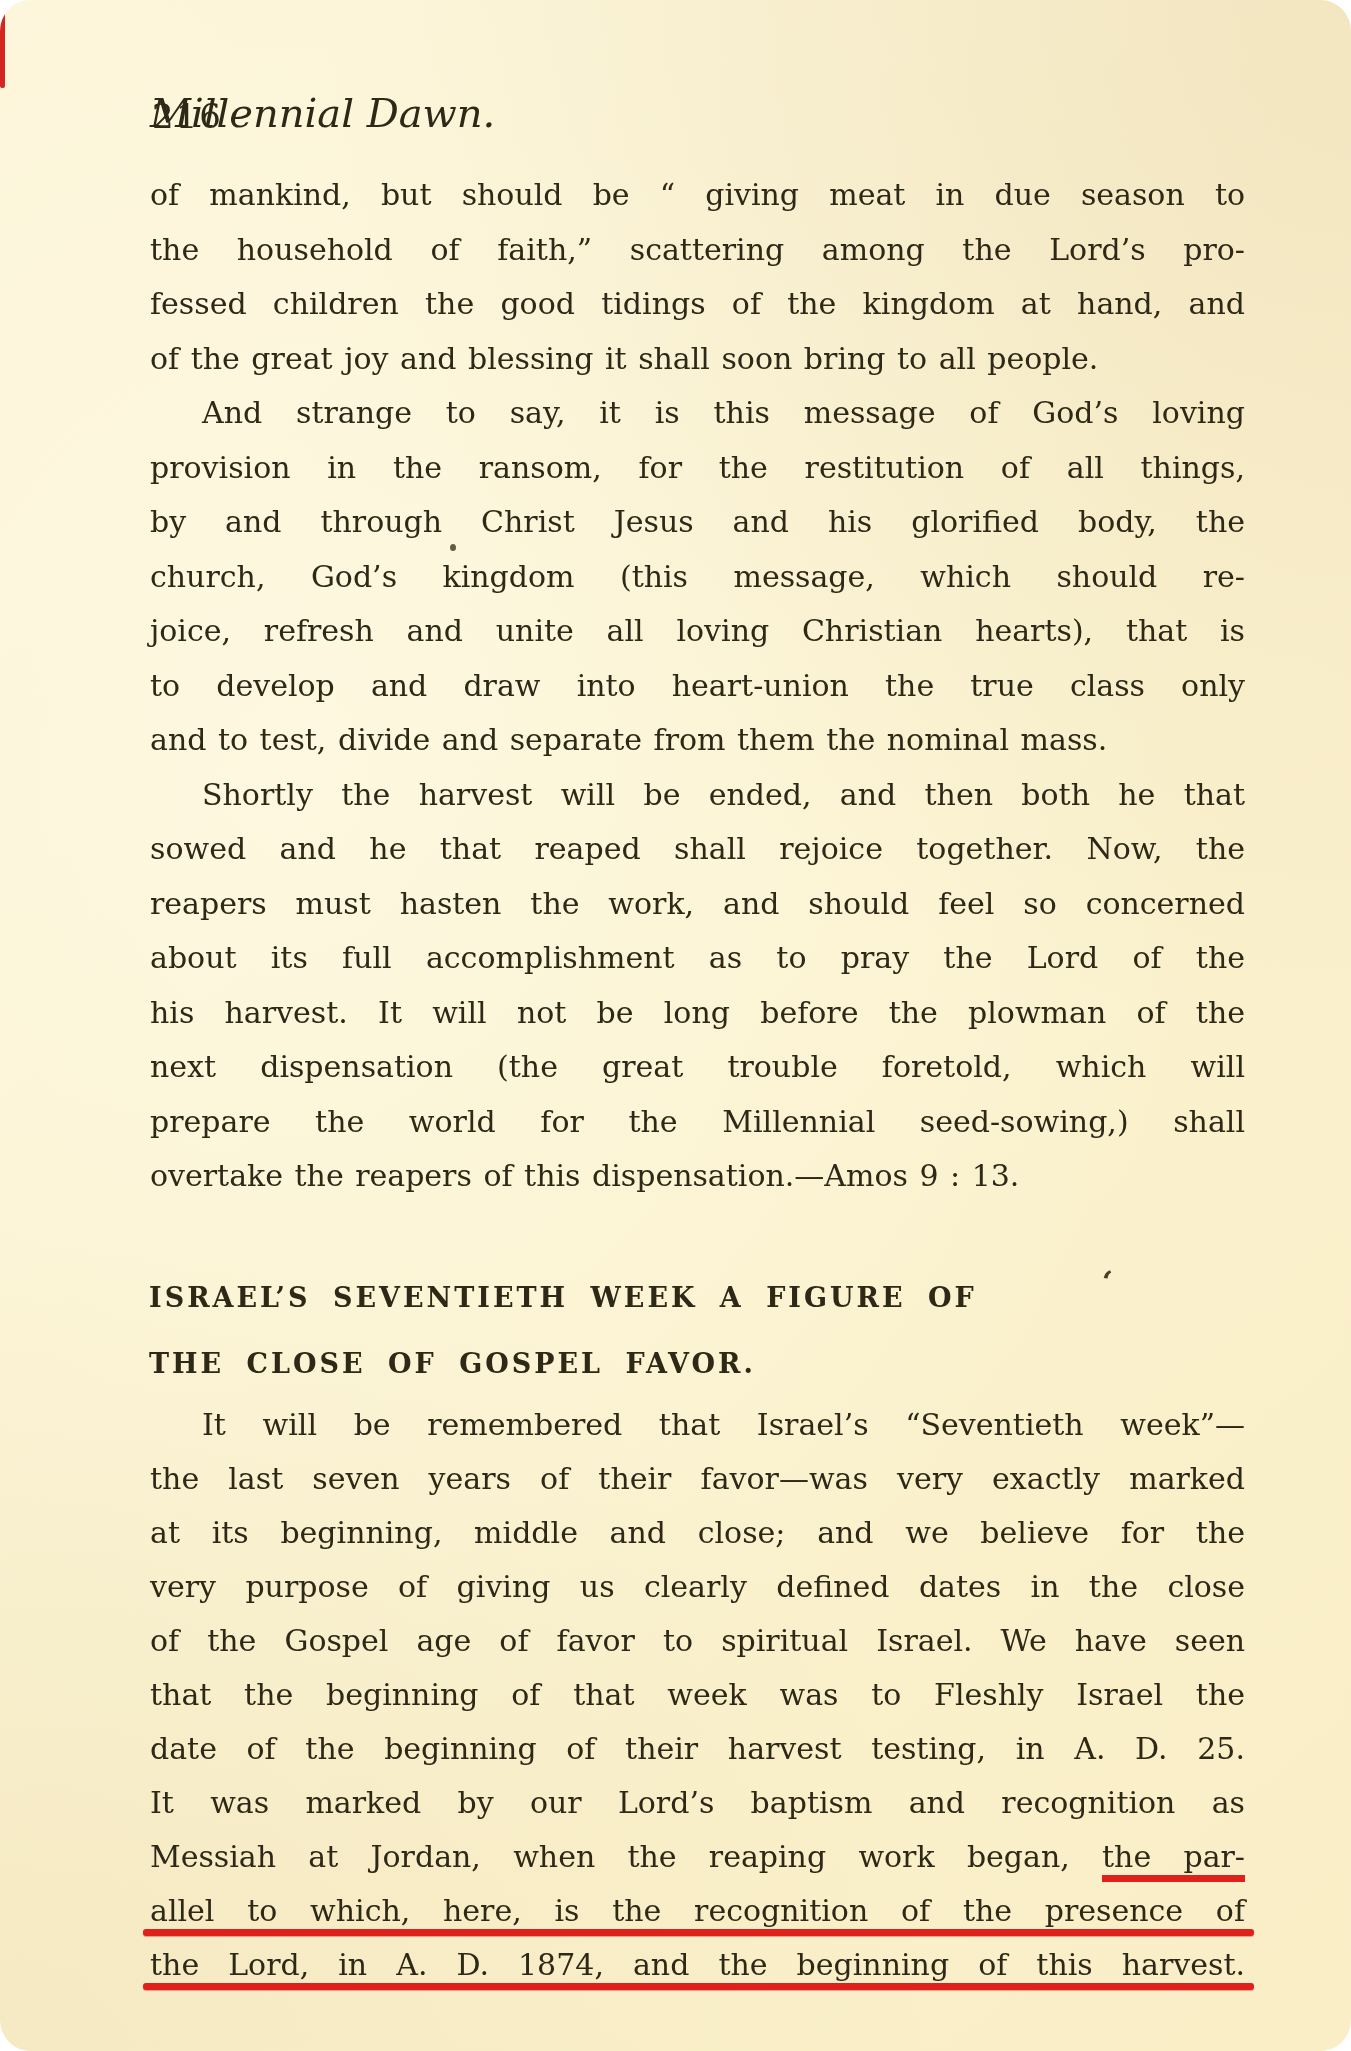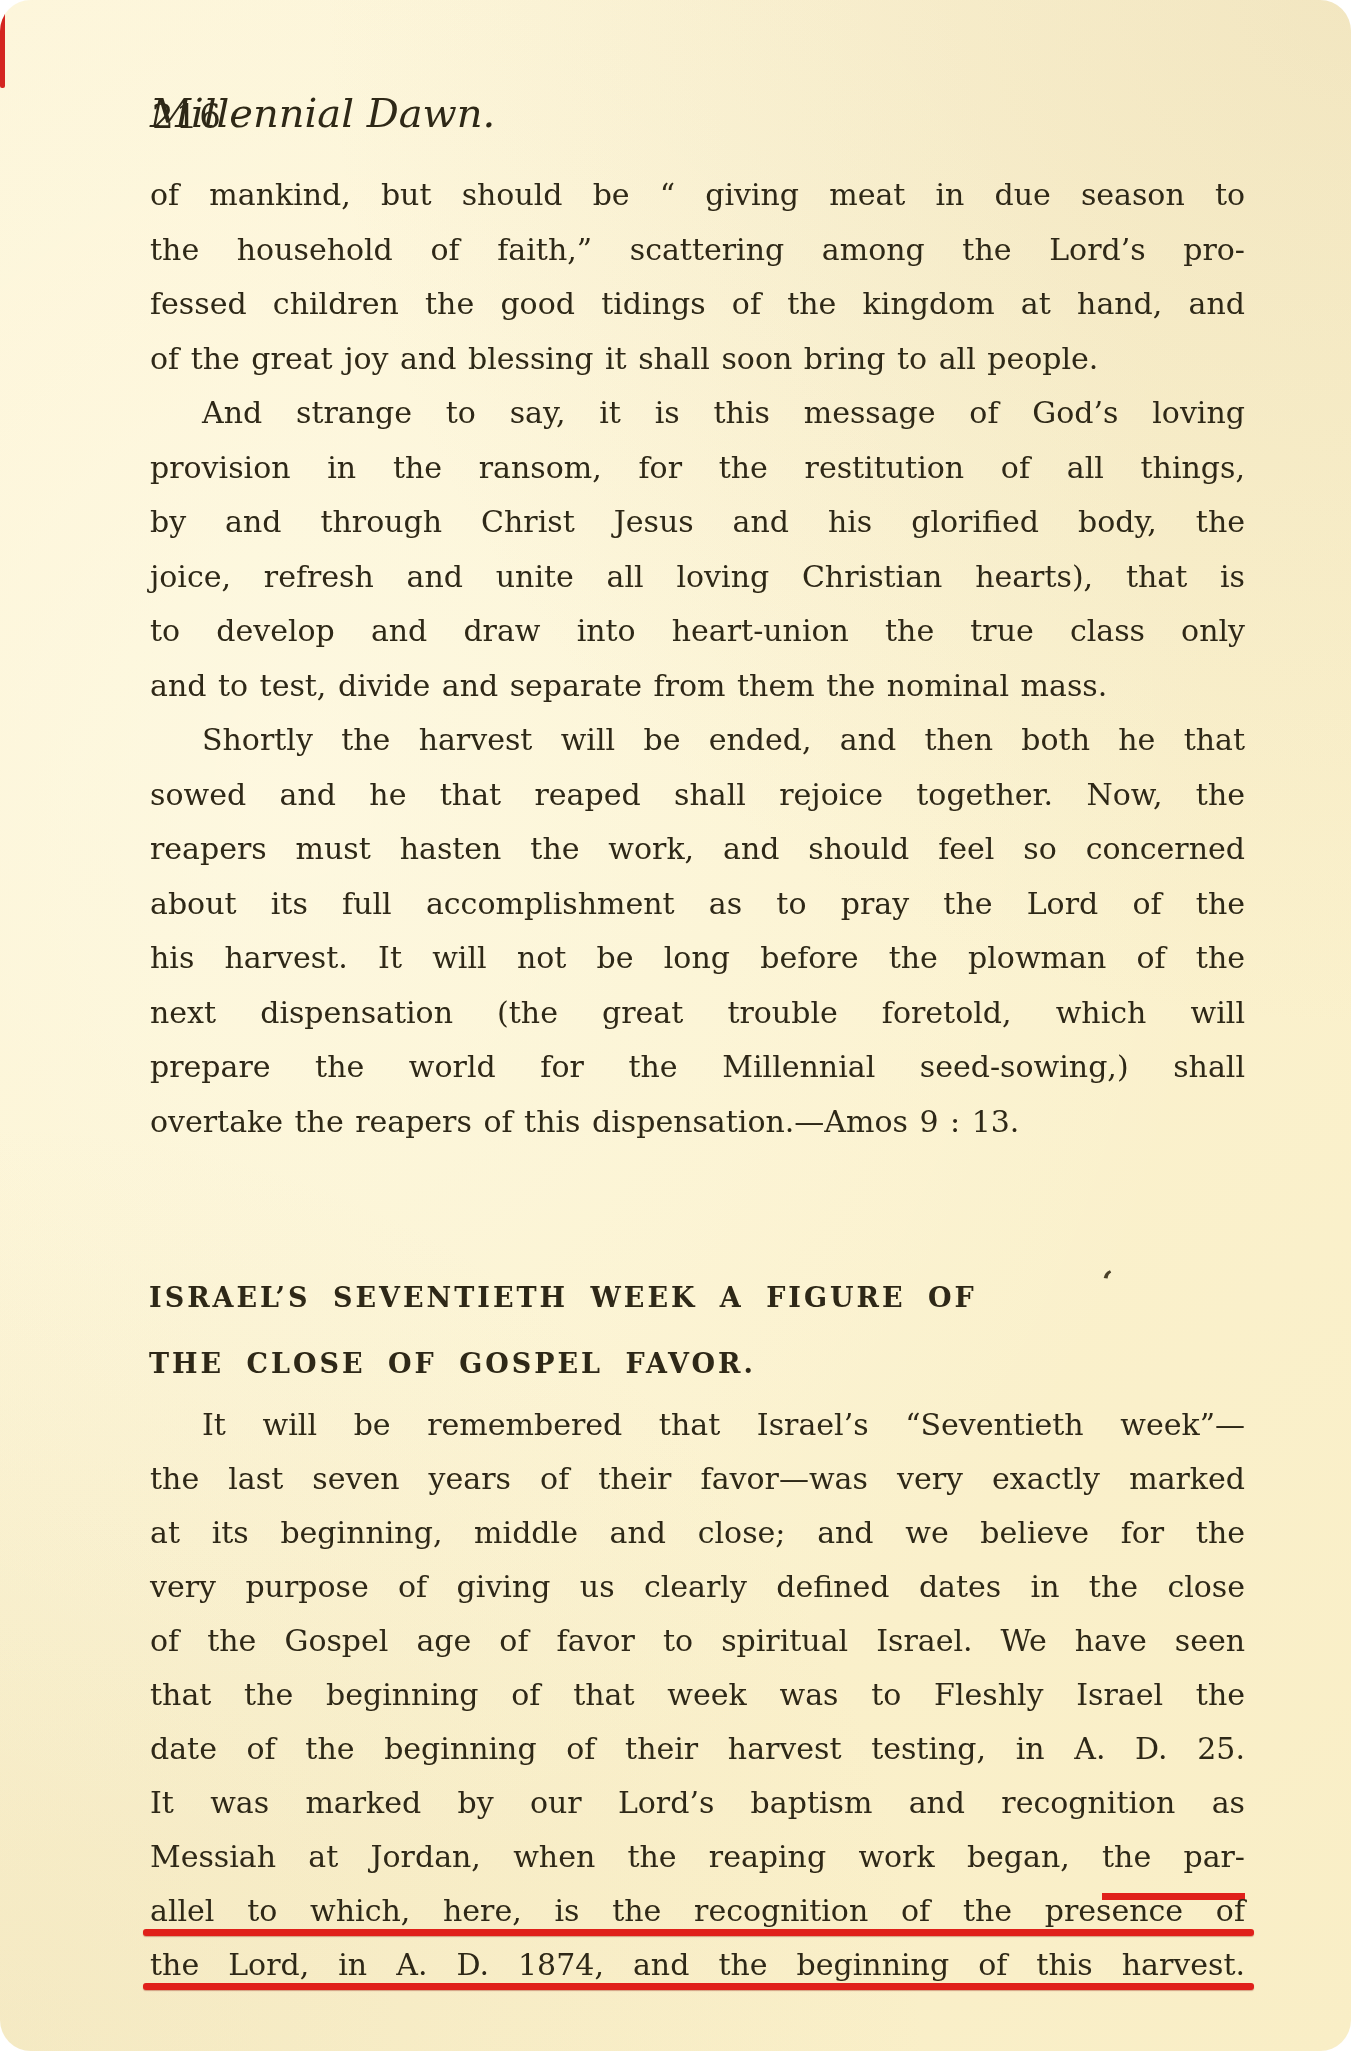--- a/index.html
+++ b/index.html
@@ -66,21 +66,21 @@
     background: #4a4028; opacity: .85;
   }
   
   .redbar {
     position: absolute; left: -7px; right: -9px; bottom: 2px;
     height: 7px; background: #e0201a; border-radius: 3px;
     box-shadow: 0 1px 1px rgba(150,20,10,0.35);
   }
   .upart {
     border-bottom: 7px solid #e0201a;
-    padding-bottom: 19px;
+    padding-bottom: 1px;
   }
 </style>
 </head>
 <body>
 
 <div class="page">
 
   <div class="edge-mark"></div>
 
   <div class="header">
@@ -91,20 +91,24 @@
   <div class="textblock block-1">
 
     <div class="line">of mankind, but should be “ giving meat in due season to</div>
     <div class="line">the household of faith,” scattering among the Lord’s pro-</div>
     <div class="line">fessed children the good tidings of the kingdom at hand, and</div>
     <div class="line pend">of the great joy and blessing it shall soon bring to all people.</div>
 
     <div class="line indent">And strange to say, it is this message of God’s loving</div>
     <div class="line">provision in the ransom, for the restitution of all things,</div>
     <div class="line">by and through Christ Jesus and his glorified body, the</div>
+    <div class="line" style="position:relative">
+      <span>church, God’s kingdom (this message, which should re-</span>
+      <span class="ink-dot"></span>
+    </div>
     <div class="line">joice, refresh and unite all loving Christian hearts), that is</div>
     <div class="line">to develop and draw into heart-union the true class only</div>
     <div class="line pend">and to test, divide and separate from them the nominal mass.</div>
 
     <div class="line indent">Shortly the harvest will be ended, and then both he that</div>
     <div class="line">sowed and he that reaped shall rejoice together.  Now, the</div>
     <div class="line">reapers must hasten the work, and should feel so concerned</div>
     <div class="line">about its full accomplishment as to pray the Lord of the</div>
     <div class="line">his harvest.  It will not be long before the plowman of the</div>
     <div class="line">next dispensation (the great trouble foretold, which will</div>

